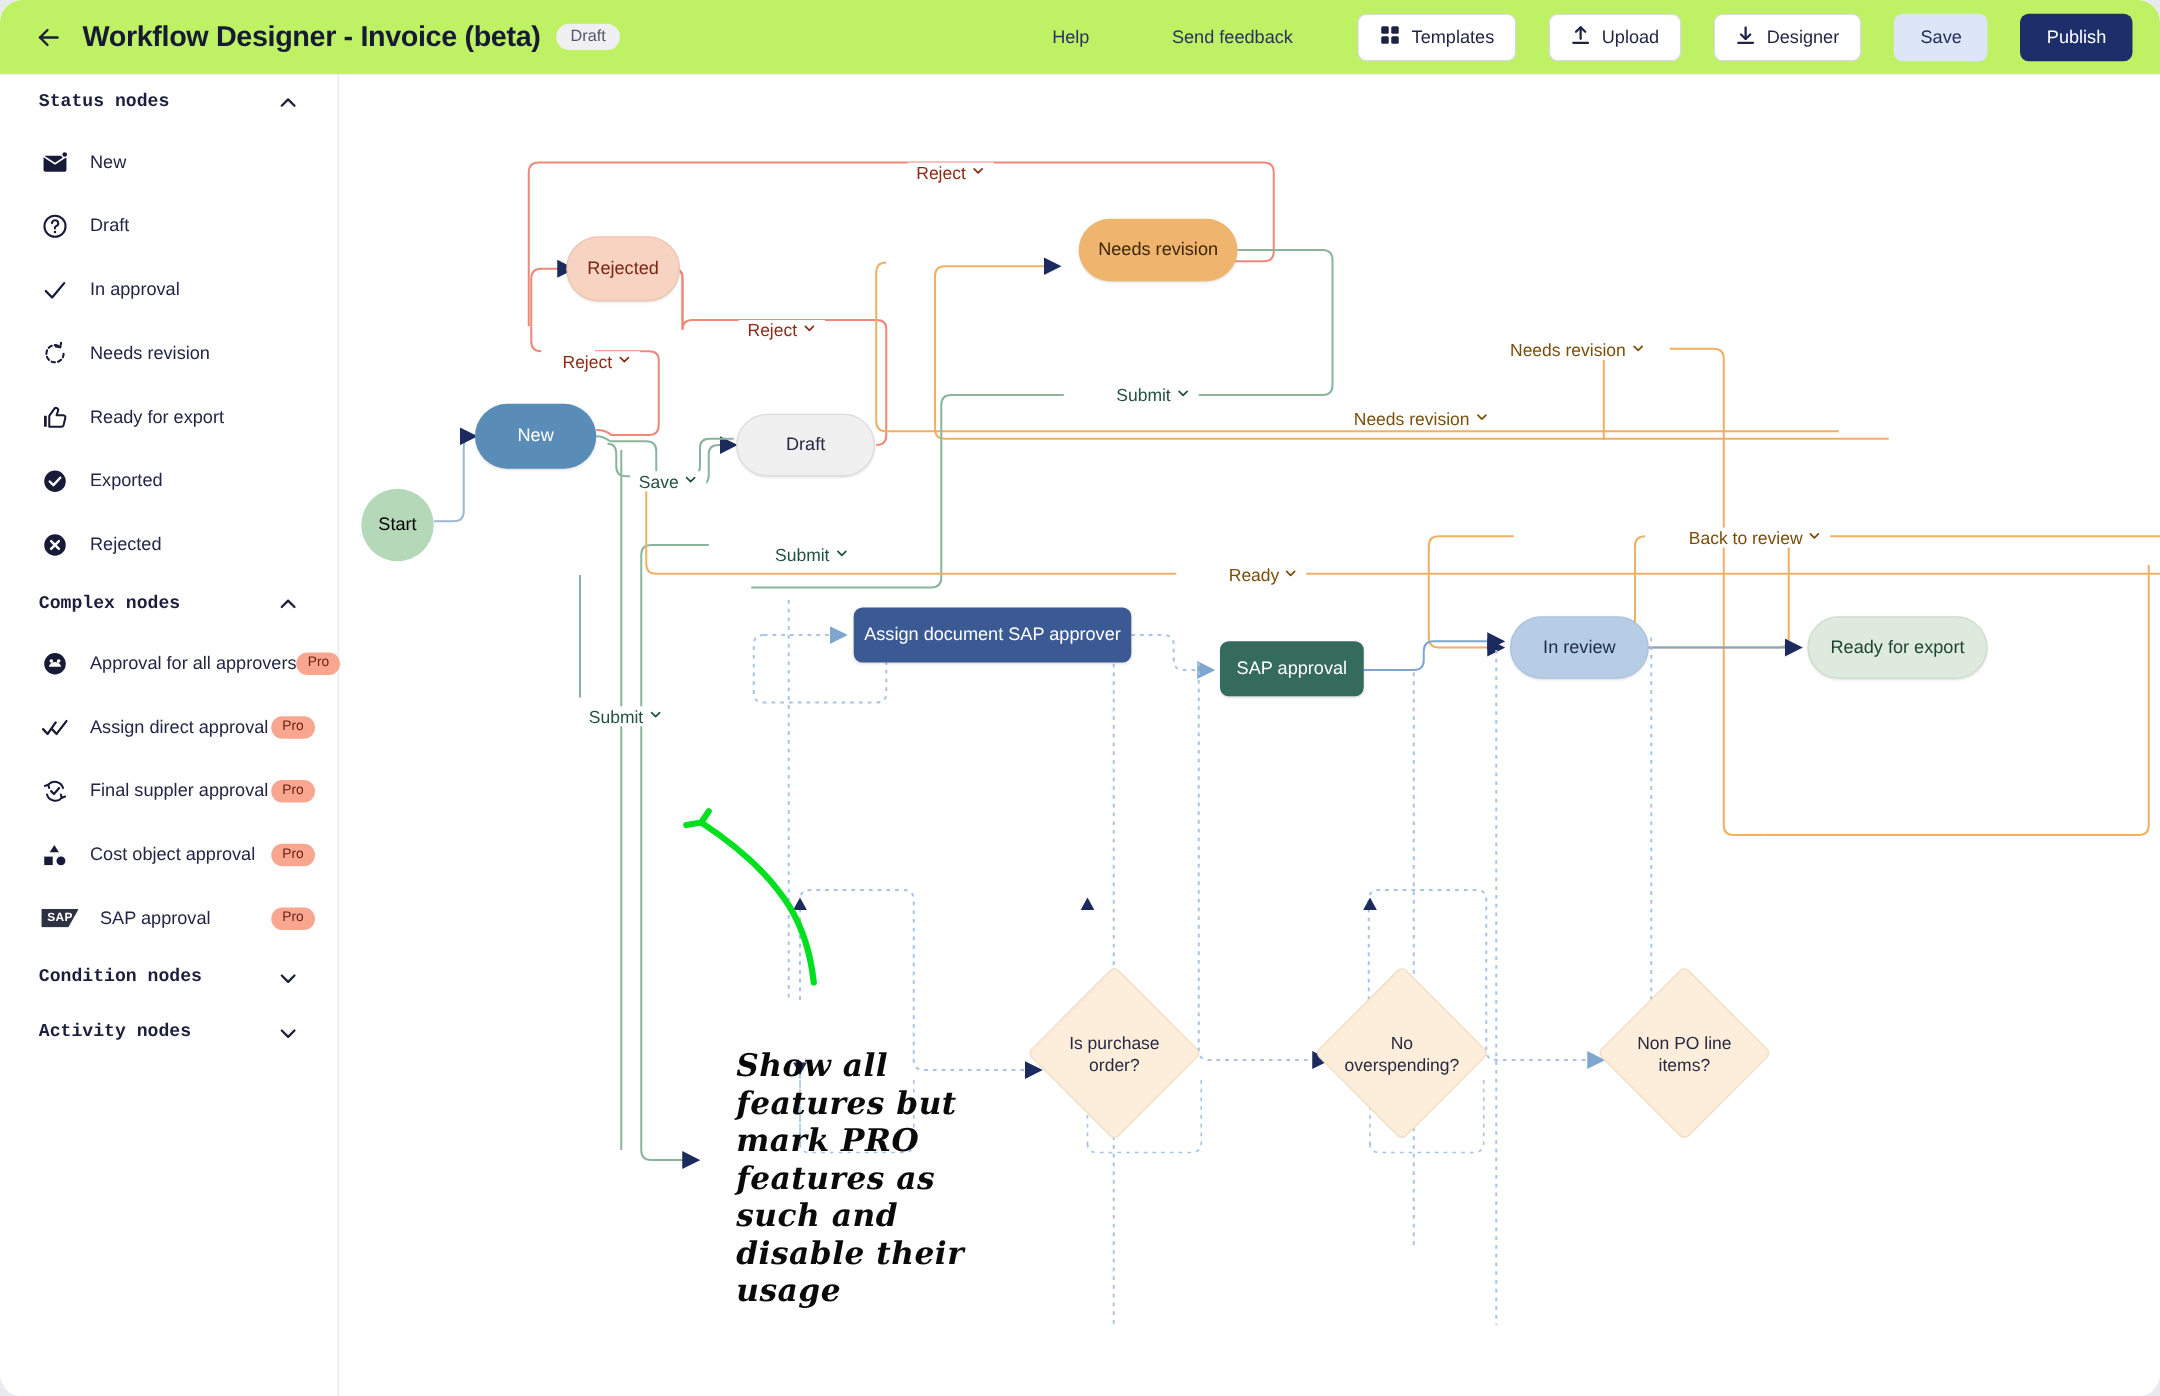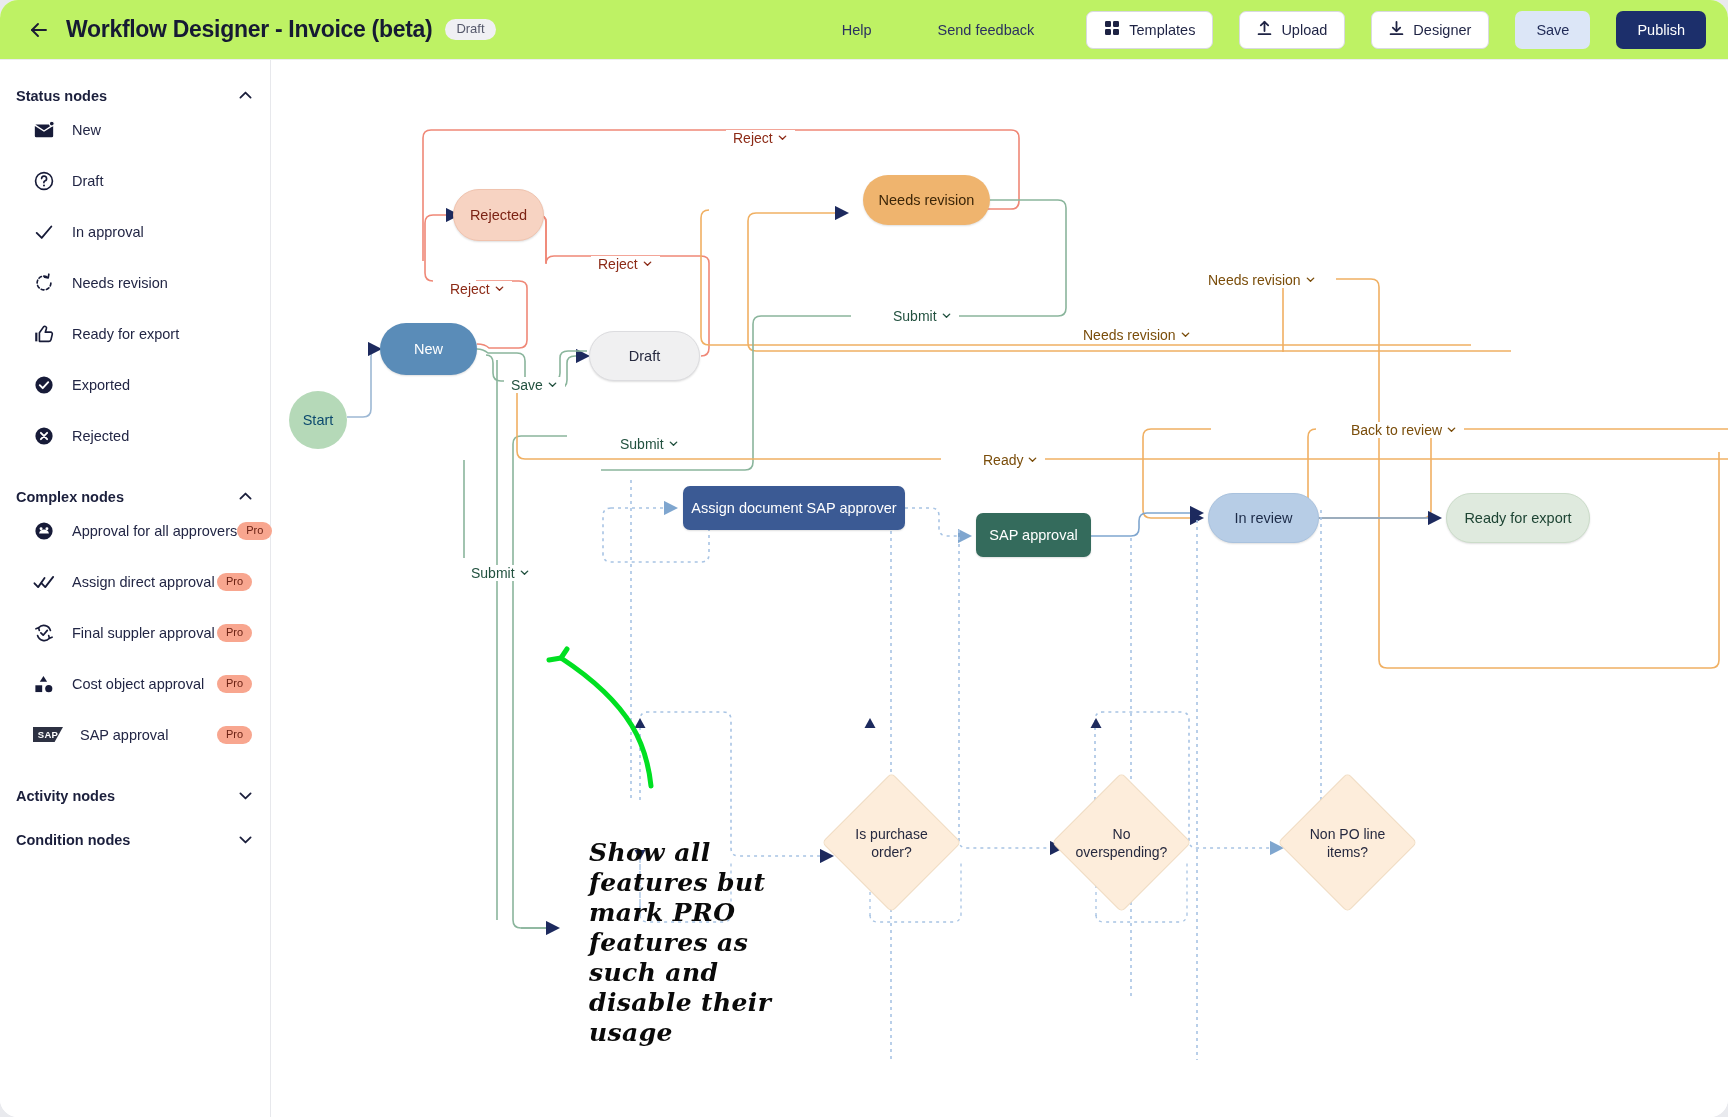--- a/index.html
+++ b/index.html
@@ -85,22 +85,22 @@
     height: 38px; border: 1px solid #dedfe5; border-radius: 19px;
     display: flex; align-items: center; padding: 0 14px;
   }
   #search-input {
     border: none; outline: none; margin-left: 10px;
     font-size: 14.5px; color: #1d2143; width: 170px;
     font-family: "Liberation Sans", sans-serif; background: transparent;
   }
   #search-input::placeholder { color: #5d6073; }
   .grp-header {
-    display: flex; align-items: flex-end; justify-content: space-between;
-    margin: 0 16px; height: 44px; cursor: pointer;
+    display: flex; align-items: center; justify-content: space-between;
+    margin: 0 31px; height: 44px; cursor: pointer; font-family: Liberation Mono, monospace;
   }
   .grp-title { font-size: 14.5px; font-weight: bold; color: #1b1f3c; }
   .chev { color: #1b1f3c; display: flex; }
   .node-item {
     display: flex; align-items: center;
     height: 51px; padding-left: 32px; padding-right: 18px;
     cursor: pointer;
   }
   .node-icon {
     width: 24px; height: 24px; flex: 0 0 24px;
@@ -366,29 +366,29 @@
           <div class="pro-pill">Pro</div>
         </div>
         <div class="node-item">
           <div class="node-icon" style="width: 32px; flex: 0 0 32px;">
             <div class="sap-logo">SAP</div>
           </div>
           <div class="node-label">SAP approval</div>
           <div class="pro-pill">Pro</div>
         </div>
         <div class="grp-header">
-          <div class="grp-title">Activity nodes</div>
+          <div class="grp-title">Condition nodes</div>
           <span class="chev">
             <svg width="17" height="17" viewBox="0 0 20 20" fill="none" stroke="currentColor" stroke-width="2.1" stroke-linecap="round" stroke-linejoin="round">
               <path d="M4 7.5 L10 13.5 L16 7.5"></path>
             </svg>
           </span>
         </div>
         <div class="grp-header">
-          <div class="grp-title">Condition nodes</div>
+          <div class="grp-title">Activity nodes</div>
           <span class="chev">
             <svg width="17" height="17" viewBox="0 0 20 20" fill="none" stroke="currentColor" stroke-width="2.1" stroke-linecap="round" stroke-linejoin="round">
               <path d="M4 7.5 L10 13.5 L16 7.5"></path>
             </svg>
           </span>
         </div>
       </div>
   </div>
 
   <div id="canvas">
@@ -509,21 +509,21 @@
         <path d="M363.5 668 L374.5 668 L369 658 z" fill="#1d2a5e"></path>
         <path d="M593.5 668 L604.5 668 L599 658 z" fill="#1d2a5e"></path>
         <path d="M819.5 668 L830.5 668 L825 658 z" fill="#1d2a5e"></path>
         <path d="M363.5 790 L374.5 790 L369 800 z" fill="#1d2a5e"></path>
         <path d="M593.5 790 L604.5 790 L599 800 z" fill="#1d2a5e"></path>
         <path d="M819.5 790 L830.5 790 L825 800 z" fill="#1d2a5e"></path>
       </g>
     </svg>
 
     <div id="nodes-layer">
-        <div class="node n-circle" style="left: 18px; top: 331px; width: 58px; height: 58px; background: rgb(181, 217, 184); color: #0c4a6e;">
+        <div class="node n-circle" style="left: 18px; top: 331px; width: 58px; height: 58px; background: rgb(181, 217, 184); color: #000000;">
           <span>Start</span>
         </div>
         <div class="node n-round" style="left: 109px; top: 263px; width: 97px; height: 52px; background: rgb(90, 140, 184); color: rgb(255, 255, 255);">
           <span>New</span>
         </div>
         <div class="node n-round" style="left: 318px; top: 271px; width: 111px; height: 50px; background: rgb(240, 240, 241); color: rgb(38, 41, 63); border: 1px solid rgb(220, 220, 223);">
           <span>Draft</span>
         </div>
         <div class="node n-round" style="left: 182px; top: 129px; width: 91px; height: 52px; background: rgb(247, 211, 194); color: rgb(124, 35, 20); border: 1px solid rgb(240, 195, 174);">
           <span>Rejected</span>

